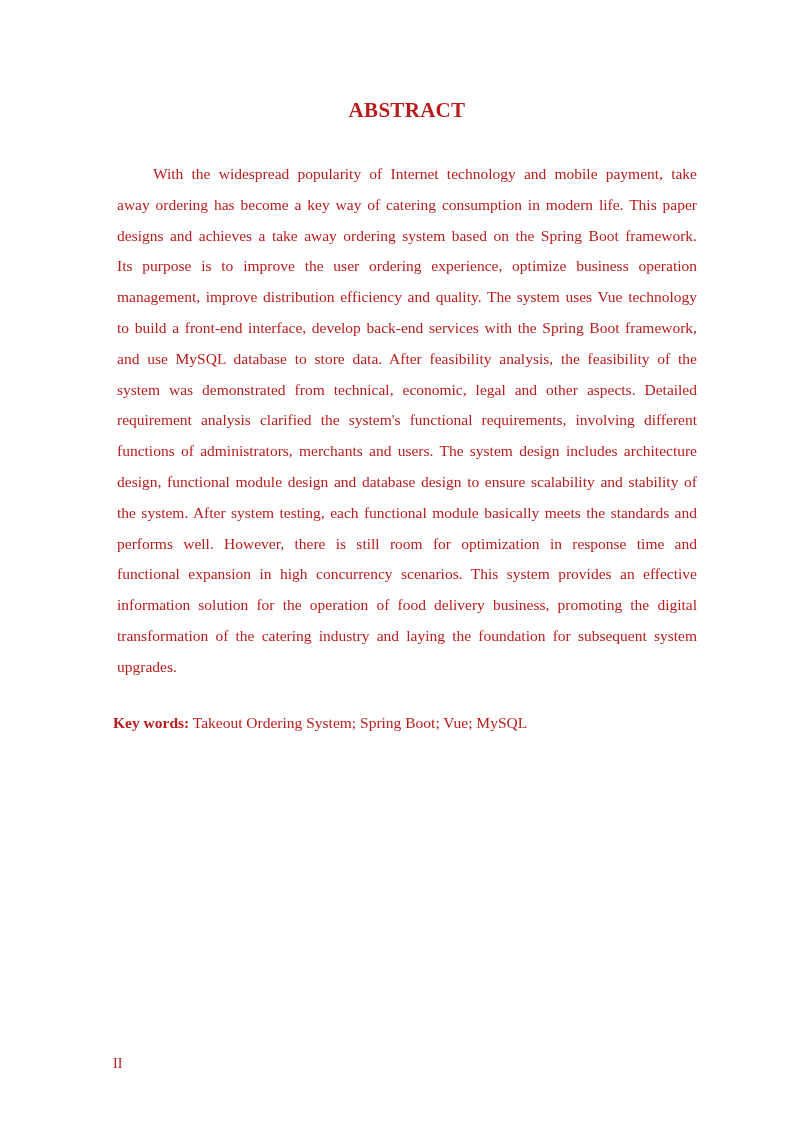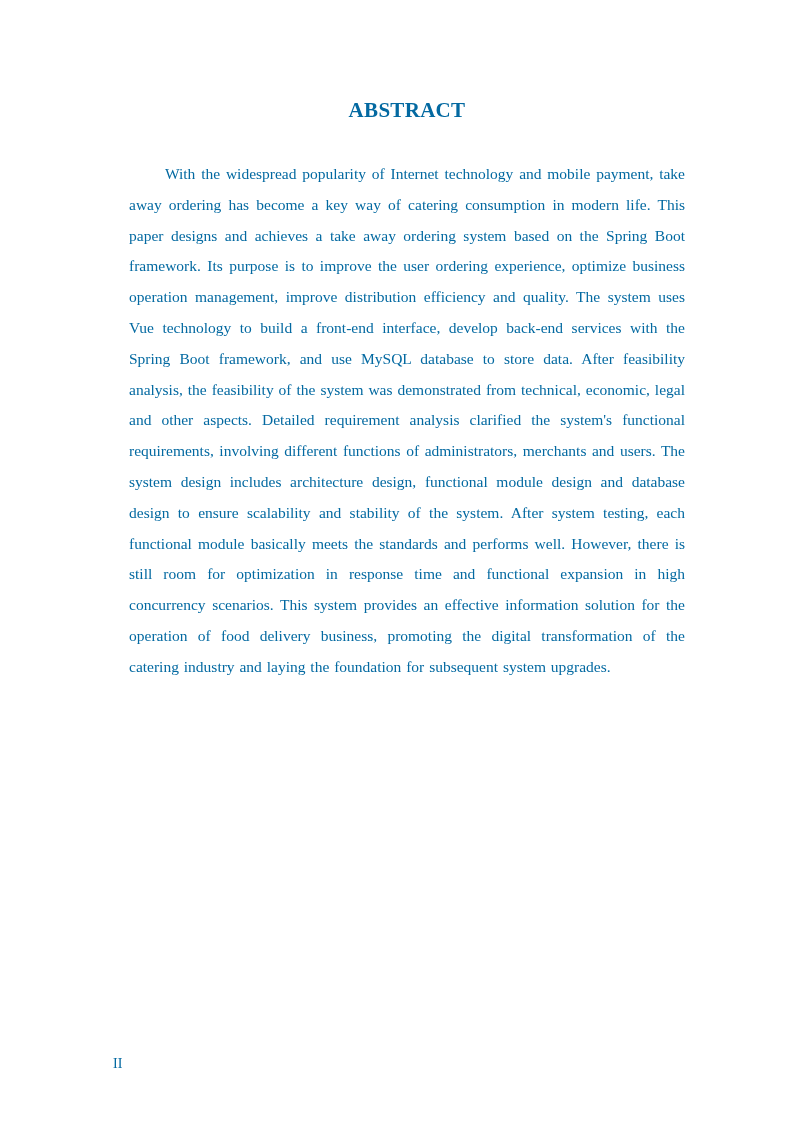--- a/index.html
+++ b/index.html
@@ -6,36 +6,36 @@
     margin: 0;
     padding: 0;
     background: #ffffff;
   }
   .page {
     position: relative;
     width: 793px;
     height: 1122px;
     margin: 0 auto;
     background: #ffffff;
-    color: #0369a1;
+    color: #b91c1c;
     font-family: "Liberation Serif", "DejaVu Serif", serif;
     box-sizing: border-box;
     padding: 97px 92px 0 113px;
     overflow: hidden;
   }
   .doc-title {
     margin: 0 0 36px 0;
     font-size: 21px;
     line-height: 26px;
     font-weight: bold;
     text-align: center;
     letter-spacing: 0.3px;
   }
   .abstract-body {
-    margin: 16px;
+    margin: 4px;
     font-size: 15.5px;
     line-height: 30.8px;
     text-align: justify;
     text-indent: 36px;
     word-spacing: 1px;
   }
   .keywords-line {
     margin: 25px 0 0 0;
     font-size: 15.5px;
     line-height: 30.8px;
@@ -55,15 +55,16 @@
   }
 </style>
 </head>
 <body>
 
 <div class="page">
   <h1 class="doc-title">ABSTRACT</h1>
 
   <p class="abstract-body">With the widespread popularity of Internet technology and mobile payment, take away ordering has become a key way of catering consumption in modern life. This paper designs and achieves a take away ordering system based on the Spring Boot framework. Its purpose is to improve the user ordering experience, optimize business operation management, improve distribution efficiency and quality. The system uses Vue technology to build a front-end interface, develop back-end services with the Spring Boot framework, and use MySQL database to store data. After feasibility analysis, the feasibility of the system was demonstrated from technical, economic, legal and other aspects. Detailed requirement analysis clarified the system's functional requirements, involving different functions of administrators, merchants and users. The system design includes architecture design, functional module design and database design to ensure scalability and stability of the system. After system testing, each functional module basically meets the standards and performs well. However, there is still room for optimization in response time and functional expansion in high concurrency scenarios. This system provides an effective information solution for the operation of food delivery business, promoting the digital transformation of the catering industry and laying the foundation for subsequent system upgrades.</p>
 
+  <p class="keywords-line"><span class="kw-label">Key words:</span><span> Takeout Ordering System; Spring Boot; Vue; MySQL</span></p>
 
   <div class="page-footer">II</div>
 </div>
 
 </body></html>

